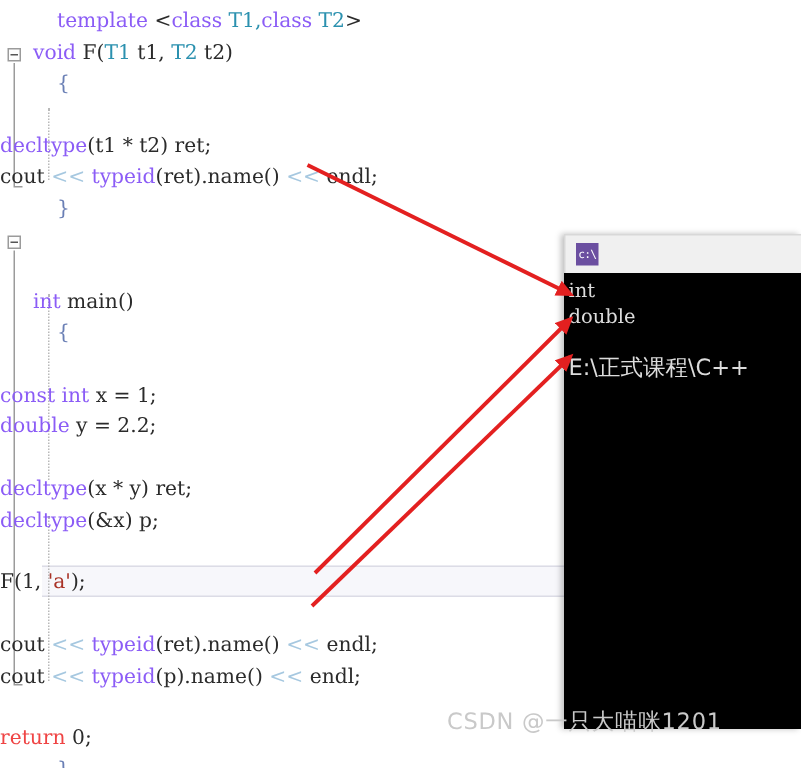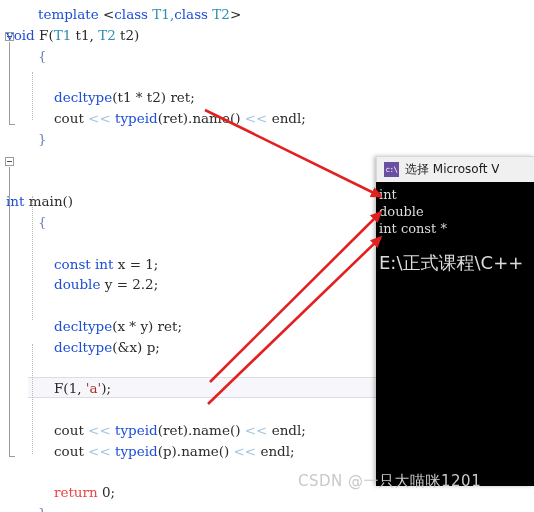--- a/index.html
+++ b/index.html
@@ -38,26 +38,26 @@
     white-space: pre;
   }
 
   .line {
     position: relative;
     height: 20.8px;
     padding-left: 0;
     white-space: pre;
   }
 
-  .ln-indent-0 { padding-left: 6px; }
+  .ln-indent-0 { padding-left: 22px; }
   .ln-indent-1 { padding-left: 38px; }
-  .ln-indent-2 { padding-left: 54px; }
-
-  
-  .kw     { color: #1d4ed8; }
+  .ln-indent-2 { }
+
+  
+  .kw     { color: #8b5cf6; }
   .type   { color: #2b91af; }
   .ret    { color: #ef4444; }
   .op     { color: #a6c8e0; }
   .plain  { color: #2b2b2b; }
   .chr    { color: #a93226; }
   .brace  { color: #6a7fb5; }
 
   
   .collapse-box {
     position: absolute;
@@ -158,21 +158,21 @@
   }
   .con-line {
     font-family: "DejaVu Serif", "Liberation Serif", serif;
     font-size: 13px;
     line-height: 17px;
     color: #dcdcdc;
     white-space: pre;
   }
   .con-line.cjk {
     font-family: "DejaVu Sans", "Liberation Sans", sans-serif;
-    font-size: 18px;
+    font-size: 15px;
   }
   .con-gap { height: 17px; }
 
   
   #arrows {
     position: absolute;
     left: 0;
     top: 0;
     width: 534px;
     height: 512px;
@@ -209,26 +209,24 @@
   <div class="guide-dotted" id="gd-1" style="left:32px; top:72px; height:48px;"></div>
   <div class="guide-dotted" id="gd-2" style="left:32px; top:196px; height:124px;"></div>
   <div class="guide-dotted" id="gd-3" style="left:32px; top:344px; height:110px;"></div>
 
   <div class="code-area" id="code-area"><div class="line ln-indent-1"><span class="kw">template </span><span class="plain">&lt;</span><span class="kw">class</span><span class="type"> T1,</span><span class="kw">class</span><span class="type"> T2</span><span class="plain">&gt;</span></div><div class="line ln-indent-0"><span class="kw">void</span><span class="plain"> F(</span><span class="type">T1</span><span class="plain"> t1, </span><span class="type">T2</span><span class="plain"> t2)</span></div><div class="line ln-indent-1"><span class="brace">{</span></div><div class="line ln-indent-2">&nbsp;</div><div class="line ln-indent-2"><span class="kw">decltype</span><span class="plain">(t1 * t2) ret;</span></div><div class="line ln-indent-2"><span class="plain">cout </span><span class="op">&lt;&lt;</span><span class="plain"> </span><span class="kw">typeid</span><span class="plain">(ret).name() </span><span class="op">&lt;&lt;</span><span class="plain"> endl;</span></div><div class="line ln-indent-1"><span class="brace">}</span></div><div class="line ln-indent-1">&nbsp;</div><div class="line ln-indent-1">&nbsp;</div><div class="line ln-indent-0"><span class="kw">int</span><span class="plain"> main()</span></div><div class="line ln-indent-1"><span class="brace">{</span></div><div class="line ln-indent-2">&nbsp;</div><div class="line ln-indent-2"><span class="kw">const</span><span class="plain"> </span><span class="kw">int</span><span class="plain"> x = 1;</span></div><div class="line ln-indent-2"><span class="kw">double</span><span class="plain"> y = 2.2;</span></div><div class="line ln-indent-2">&nbsp;</div><div class="line ln-indent-2"><span class="kw">decltype</span><span class="plain">(x * y) ret;</span></div><div class="line ln-indent-2"><span class="kw">decltype</span><span class="plain">(&amp;x) p;</span></div><div class="line ln-indent-2">&nbsp;</div><div class="line ln-indent-2"><span class="plain">F(1, </span><span class="chr">'a'</span><span class="plain">);</span></div><div class="line ln-indent-2">&nbsp;</div><div class="line ln-indent-2"><span class="plain">cout </span><span class="op">&lt;&lt;</span><span class="plain"> </span><span class="kw">typeid</span><span class="plain">(ret).name() </span><span class="op">&lt;&lt;</span><span class="plain"> endl;</span></div><div class="line ln-indent-2"><span class="plain">cout </span><span class="op">&lt;&lt;</span><span class="plain"> </span><span class="kw">typeid</span><span class="plain">(p).name() </span><span class="op">&lt;&lt;</span><span class="plain"> endl;</span></div><div class="line ln-indent-2">&nbsp;</div><div class="line ln-indent-2"><span class="ret">return</span><span class="plain"> 0;</span></div><div class="line ln-indent-1"><span class="brace">}</span></div></div>
 </div>
 
 <div id="console-window">
   <div id="console-titlebar">
     <div id="console-icon">c:\</div>
-    <div id="console-title">选择 Microsoft V</div>
   </div>
   <div id="console-body">
       <div class="con-line">int</div>
       <div class="con-line">double</div>
-      <div class="con-line">int const *</div>
       <div class="con-gap"></div>
       <div class="con-line cjk">E:\正式课程\C++</div>
     </div>
 </div>
 
 <svg id="arrows" viewBox="0 0 534 512" xmlns="http://www.w3.org/2000/svg">
     <defs>
       <marker id="arrowhead" markerWidth="5" markerHeight="5" refX="3.4" refY="2.1" orient="auto">
         <path d="M0,0 L4.6,2.1 L0,4.2 Z" fill="#e32020"></path>
       </marker>

